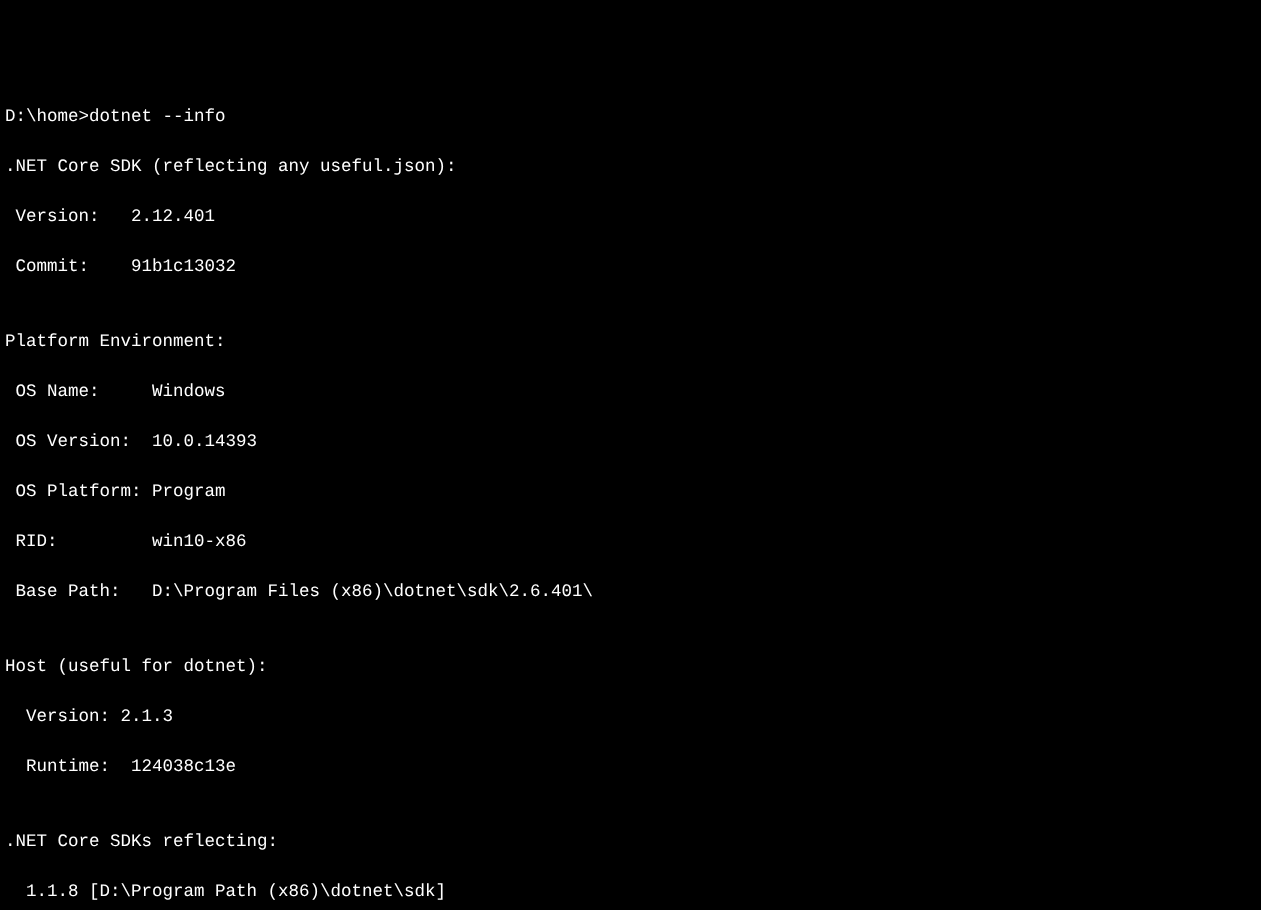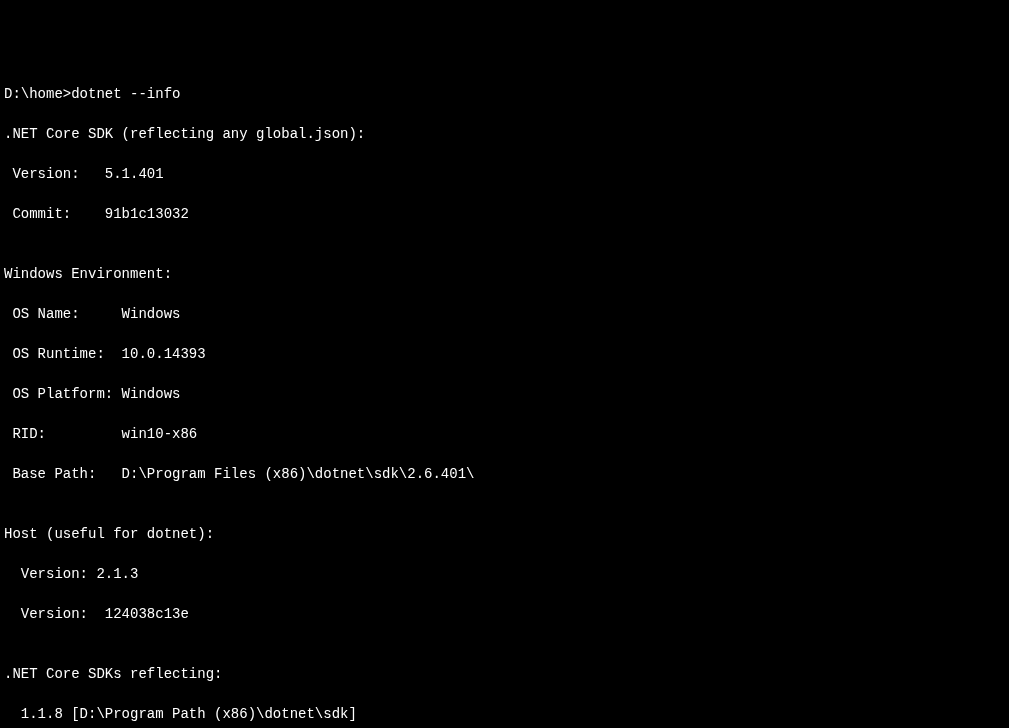--- a/index.html
+++ b/index.html
@@ -22,34 +22,34 @@
     .terminal-line {
       white-space: pre;
     }
   </style>
 </head>
 <body>
 
 
 
 <div class="terminal-line">D:\home&gt;dotnet --info</div>
-<div class="terminal-line">.NET Core SDK (reflecting any global.json):</div>
-<div class="terminal-line"> Version:   5.1.401</div>
+<div class="terminal-line">.NET Core SDK (reflecting any useful.json):</div>
+<div class="terminal-line"> Version:   2.12.401</div>
 <div class="terminal-line"> Commit:    91b1c13032</div>
 <div class="terminal-line"></div>
-<div class="terminal-line">Windows Environment:</div>
+<div class="terminal-line">Platform Environment:</div>
 <div class="terminal-line"> OS Name:     Windows</div>
-<div class="terminal-line"> OS Runtime:  10.0.14393</div>
-<div class="terminal-line"> OS Platform: Windows</div>
+<div class="terminal-line"> OS Version:  10.0.14393</div>
+<div class="terminal-line"> OS Platform: Program</div>
 <div class="terminal-line"> RID:         win10-x86</div>
 <div class="terminal-line"> Base Path:   D:\Program Files (x86)\dotnet\sdk\2.6.401\</div>
 <div class="terminal-line"></div>
 <div class="terminal-line">Host (useful for dotnet):</div>
 <div class="terminal-line">  Version: 2.1.3</div>
-<div class="terminal-line">  Version:  124038c13e</div>
+<div class="terminal-line">  Runtime:  124038c13e</div>
 <div class="terminal-line"></div>
 <div class="terminal-line">.NET Core SDKs reflecting:</div>
 <div class="terminal-line">  1.1.8 [D:\Program Path (x86)\dotnet\sdk]</div>
 
 
 
 
 <div class="terminal-line"></div>
 
 

